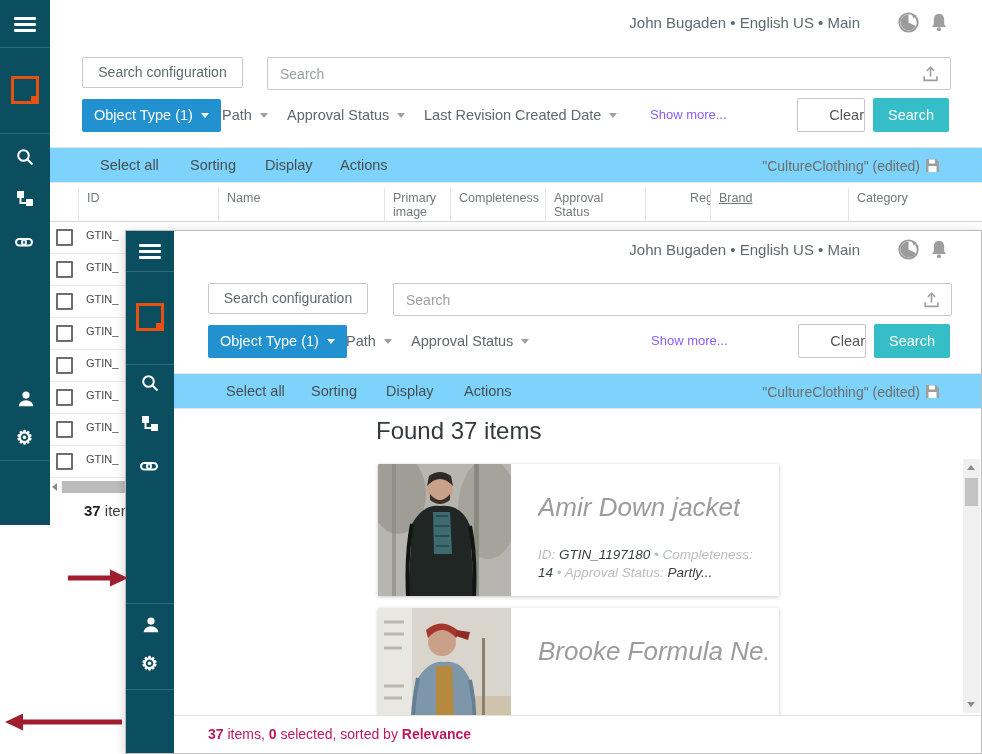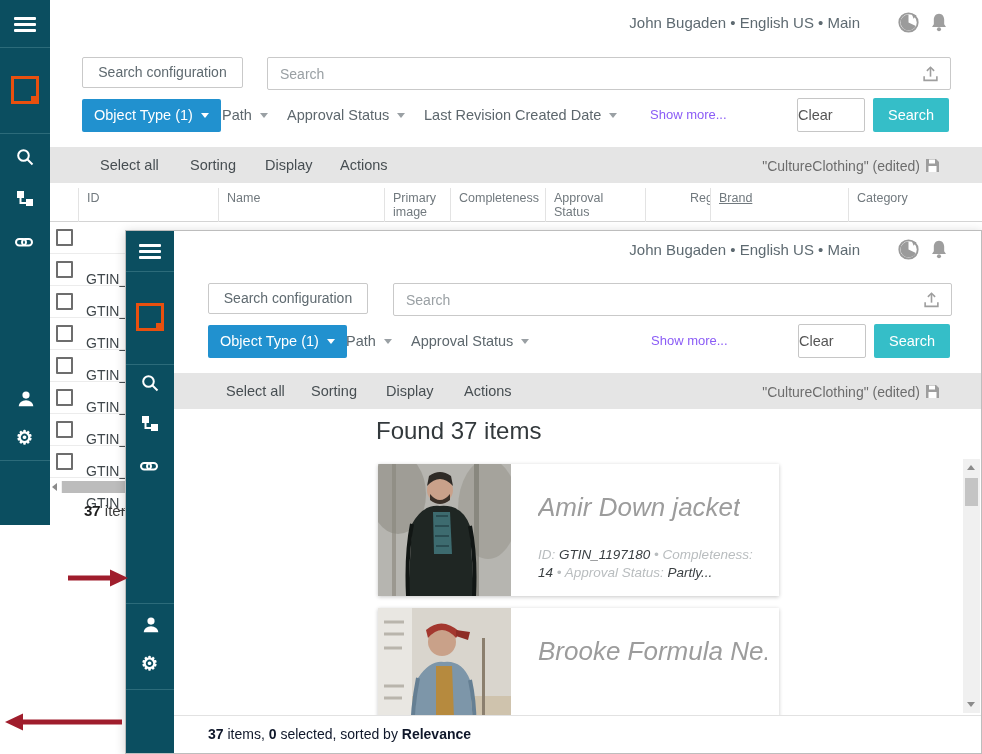--- a/index.html
+++ b/index.html
@@ -36,59 +36,59 @@
   .search-box::placeholder { color:#9aa0a4; }
 
   .chip { position:absolute; height:33px; background:#2191cf; border-radius:2px; color:#fff;
           font-size:14.5px; line-height:33px; padding:0 12px; cursor:pointer; white-space:nowrap; }
   .caret { display:inline-block; width:0; height:0; border-left:4.5px solid transparent;
            border-right:4.5px solid transparent; border-top:5px solid #fff; margin-left:8px; vertical-align:2px; }
   .tfilter { position:absolute; color:#5d676d; font-size:14.5px; cursor:pointer; white-space:nowrap; }
   .tfilter .caret { border-top-color:#9aa0a4; }
   .showmore { position:absolute; color:#8b5cf6; font-size:13px; cursor:pointer;text-align:center; }
   .btn-clear { position:absolute; width:68px; height:34px; background:#fff; border:1px solid #c6c6c6;
-               border-radius:2px; color:#555; font-size:14.5px; text-align:left; line-height:32px; cursor:pointer; }
+               border-radius:2px; color:#555; font-size:14.5px; text-align:right; line-height:32px; cursor:pointer; }
   .btn-search { position:absolute; width:76px; height:34px; background:#35bec8; border:none;
                 border-radius:2px; color:#fff; font-size:14.5px; text-align:center; line-height:34px; cursor:pointer; }
 
-  .toolbar { position:absolute; left:0; right:0; height:36px; background:#e5e5e5;
+  .toolbar { position:absolute; left:0; right:0; height:36px; background:#7dd3fc;
              border-top:1px solid #e5e5e5; border-bottom:1px solid #e5e5e5; }
   .toolbar span.item { position:absolute; top:9px; color:#474e52; font-size:14.5px; cursor:pointer; }
   .saved { position:absolute; top:10px; color:#6d6d6d; font-size:14px; white-space:nowrap; }
 
   
   .thead { position:absolute; left:0; top:188px; width:932px; height:34px; border-bottom:1px solid #d4d4d4; }
   .thead .cell { float:left; height:34px; padding:3px 8px; color:#71797e; font-size:12.5px;
                  line-height:14px; border-left:1px solid #e3e3e3; cursor:pointer; overflow:hidden; }
   .thead .cell:first-child { border-left:none; }
   .trows { position:absolute; left:0; top:222px; width:932px; }
   .trow { height:32px; border-bottom:1px solid #ececec; position:relative; }
   .cb { position:absolute; left:6px; top:7px; width:17px; height:17px; border:2px solid #6d6d6d;
         border-radius:1px; background:#fff; cursor:pointer; }
-  .rid { position:absolute; left:36px; top:7px; color:#3f464a; font-size:14px; cursor:pointer;margin-top:42px; }
+  .rid { position:absolute; left:36px; top:7px; color:#3f464a; font-size:11px; cursor:pointer; }
   .hscroll { position:absolute; left:0; top:480px; width:80px; height:14px; }
   .hscroll .larr { position:absolute; left:2px; top:3px; width:0; height:0;
                    border-top:4px solid transparent; border-bottom:4px solid transparent; border-right:5px solid #8b8b8b; cursor:pointer; }
   .hscroll .track { position:absolute; left:11px; top:1px; width:69px; height:12px; background:#f1f1f1; }
   .hscroll .thumb { position:absolute; left:1px; top:0; width:66px; height:12px; background:#bcbcbc; cursor:pointer; }
   .ocount { position:absolute; left:34px; top:502px; font-size:15px; color:#3b3b3b; white-space:nowrap; }
   .ocount b { color:#1d1d1d; }
 
   
   .found { position:absolute; left:202px; top:186px; color:#33393c; font-size:24px; }
   .card { position:absolute; width:401px; height:132px; background:#fff;
           box-shadow:0 1px 4px rgba(0,0,0,.22); cursor:pointer; }
   .card .pimg { position:absolute; left:0; top:0; width:133px; height:132px; overflow:hidden; }
   .card .body { position:absolute; left:160px; right:12px; top:0; bottom:0;font-style:italic; }
   .card .title { position:absolute; top:28px; color:#9c9c9c; font-size:26px; white-space:nowrap; overflow:hidden; max-width:100%; }
   .card .meta { position:absolute; top:82px; font-size:13.5px; line-height:17.5px; color:#b9bdbf; }
   .card .meta .mv { color:#3b4043; }
   .statusbar { position:absolute; left:0; right:0; bottom:0; height:38px; background:#fff;
                border-top:1px solid #e2e2e2; z-index:10; }
-  .statusbar .txt { position:absolute; left:34px; top:10px; font-size:14px; color:#0f172a; }
+  .statusbar .txt { position:absolute; left:34px; top:10px; font-size:14px; color:#be185d; }
   .vscroll { position:absolute; left:789px; top:228px; width:17px; height:254px; background:#f0f0f0; }
   .vscroll .ua { position:absolute; left:4px; top:6px; width:0; height:0; border-left:4.5px solid transparent;
                  border-right:4.5px solid transparent; border-bottom:5px solid #8b8b8b; cursor:pointer; }
   .vscroll .da { position:absolute; left:4px; bottom:6px; width:0; height:0; border-left:4.5px solid transparent;
                  border-right:4.5px solid transparent; border-top:5px solid #8b8b8b; cursor:pointer; }
   .vscroll .vthumb { position:absolute; left:2px; top:19px; width:13px; height:28px; background:#c4c4c4; cursor:pointer; }
 
   .arrow { position:absolute; z-index:3; }
 </style>
 </head>

